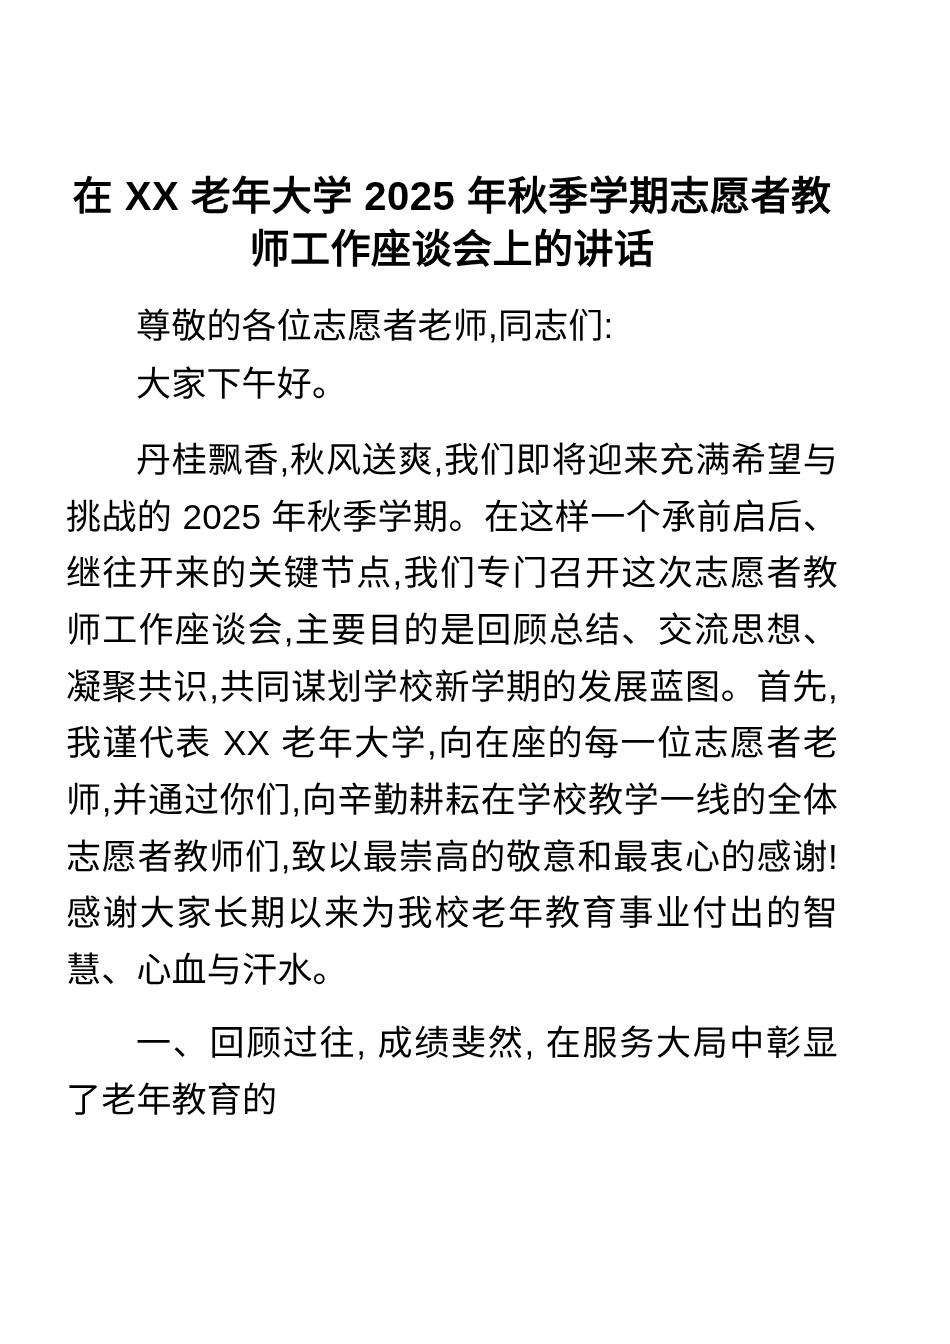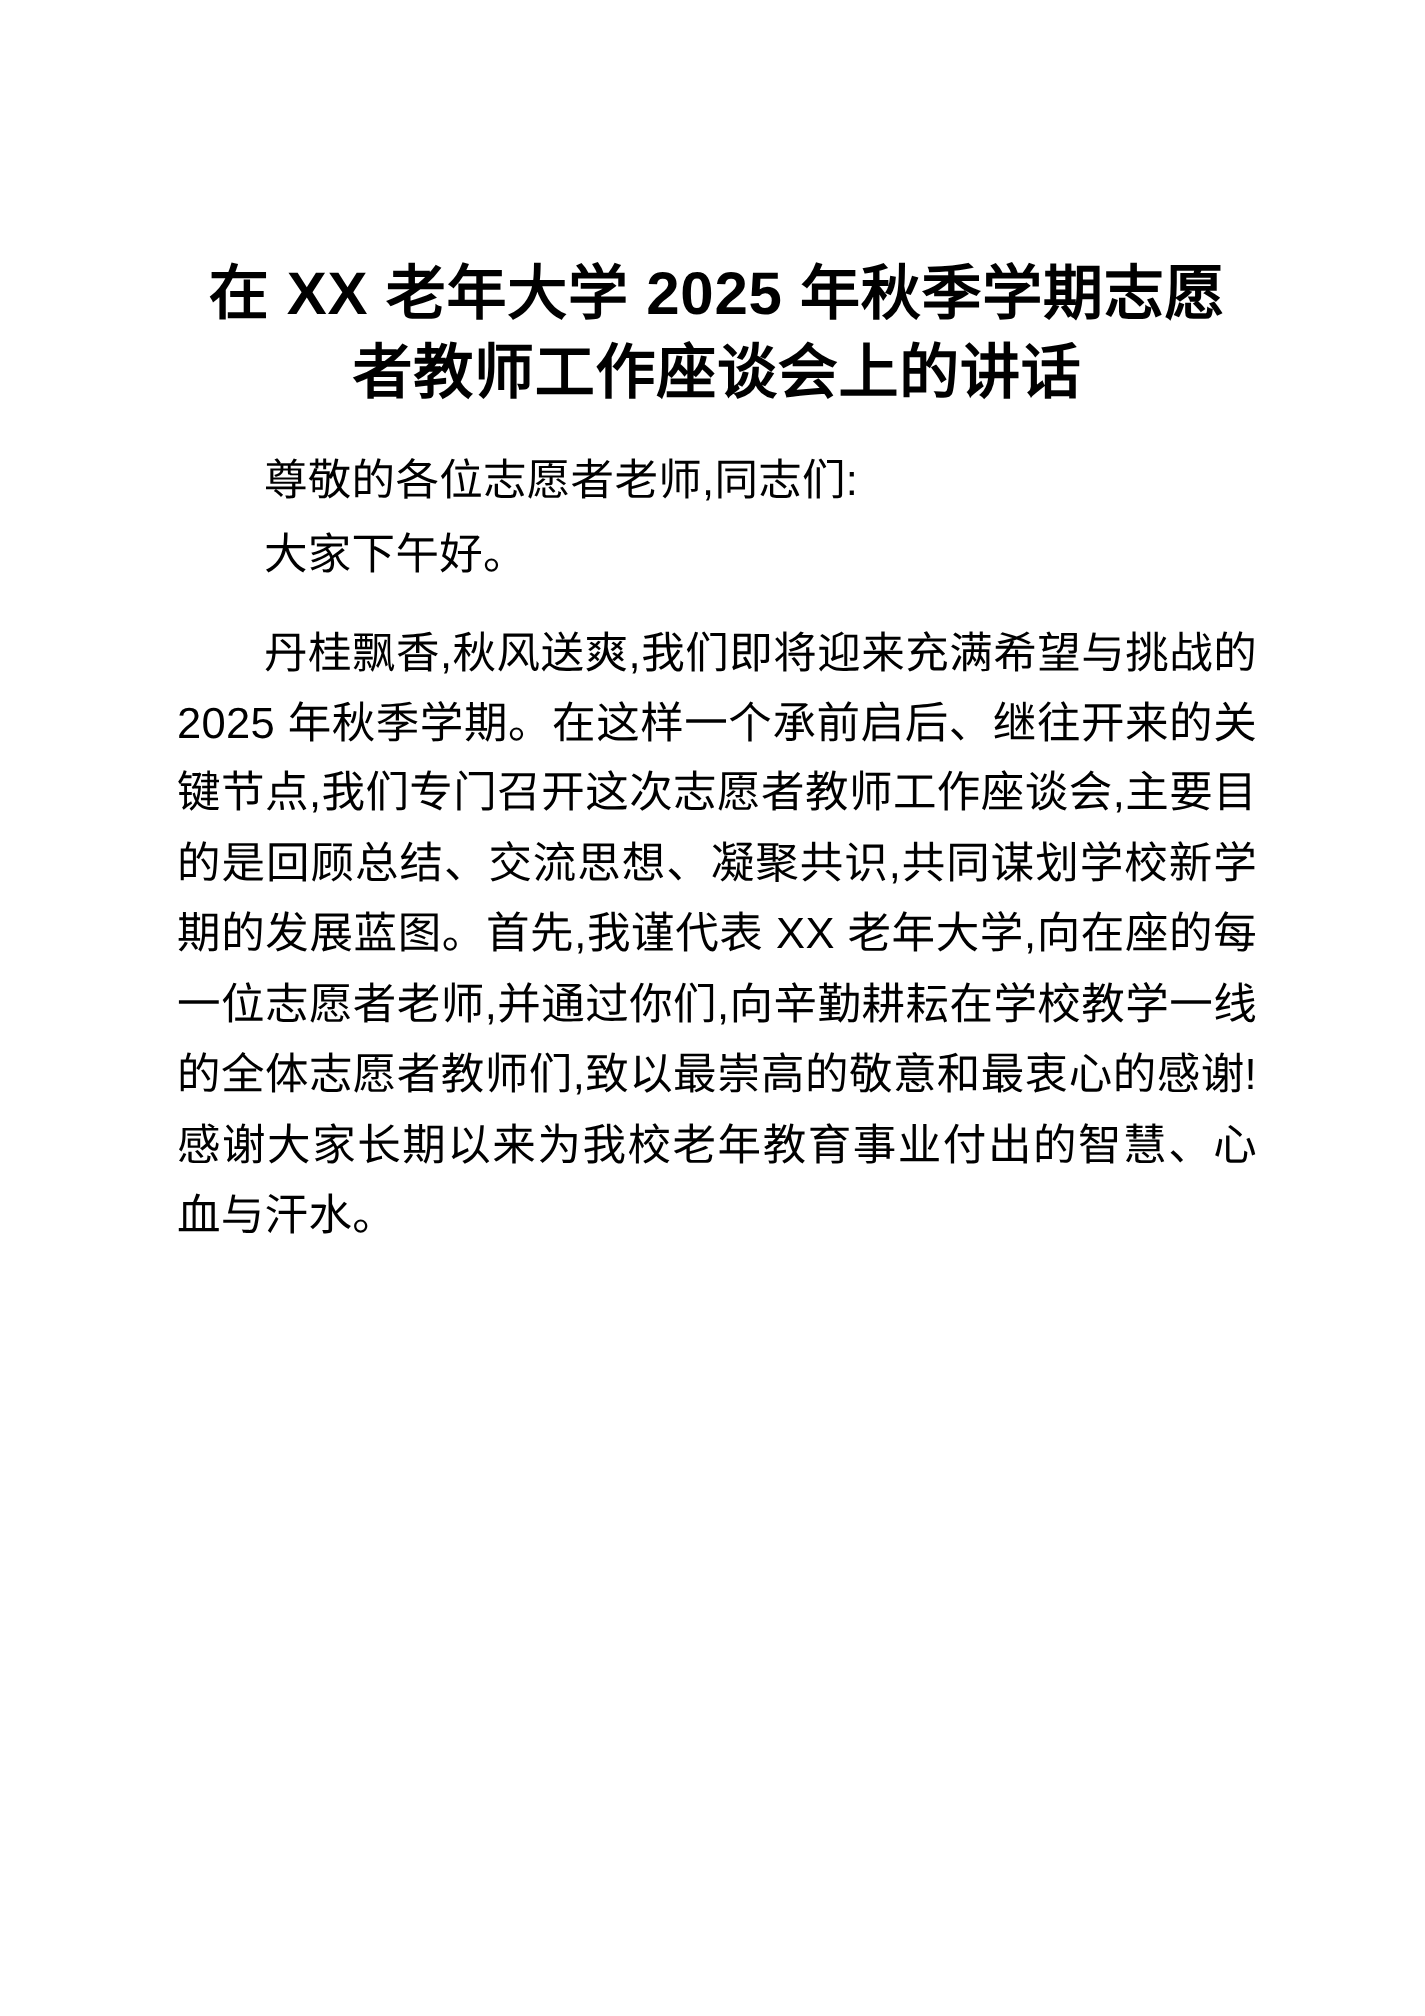--- a/index.html
+++ b/index.html
@@ -12,35 +12,35 @@
     width: 950px;
     height: 1344px;
     font-family: "Liberation Sans", "DejaVu Sans", sans-serif;
     color: #000000;
     overflow: hidden;
   }
   .page {
     box-sizing: border-box;
     width: 950px;
     height: 1344px;
-    padding: 170px 112px 40px 118px;
+    padding: 170px 112px 40px 66px;
     background: #ffffff;
   }
   .doc-title {
     font-family: "Liberation Sans", "DejaVu Sans", sans-serif;
     font-weight: bold;
     font-size: 40px;
     line-height: 1.32;
     text-align: center;
     letter-spacing: 0.5px;
     margin: 0 0 22px 0;
     padding: 0 6px;
   }
   .doc-body {
-    font-size: 29px;
+    font-size: 35px;
     line-height: 1.62;
     letter-spacing: 0.2px;
     text-align: justify;
     text-justify: inter-ideograph;
   }
   .para {
     margin: 0 0 2px 0;
     text-indent: 2em;
   }
   .para.spaced {
@@ -52,14 +52,15 @@
 </style>
 </head>
 <body>
 
 <div class="page">
   <h1 class="doc-title">在 XX 老年大学 2025 年秋季学期志愿者教师工作座谈会上的讲话</h1>
   <div class="doc-body">
     <p class="para">尊敬的各位志愿者老师,同志们:</p>
     <p class="para">大家下午好。</p>
     <p class="para spaced">丹桂飘香,秋风送爽,我们即将迎来充满希望与挑战的 2025 年秋季学期。在这样一个承前启后、继往开来的关键节点,我们专门召开这次志愿者教师工作座谈会,主要目的是回顾总结、交流思想、凝聚共识,共同谋划学校新学期的发展蓝图。首先,我谨代表 XX 老年大学,向在座的每一位志愿者老师,并通过你们,向辛勤耕耘在学校教学一线的全体志愿者教师们,致以最崇高的敬意和最衷心的感谢!感谢大家长期以来为我校老年教育事业付出的智慧、心血与汗水。</p>
+    <p class="para heading-para">一、回顾过往, 成绩斐然, 在服务大局中彰显了老年教育的</p>
   </div>
 </div>
 
 </body></html>

